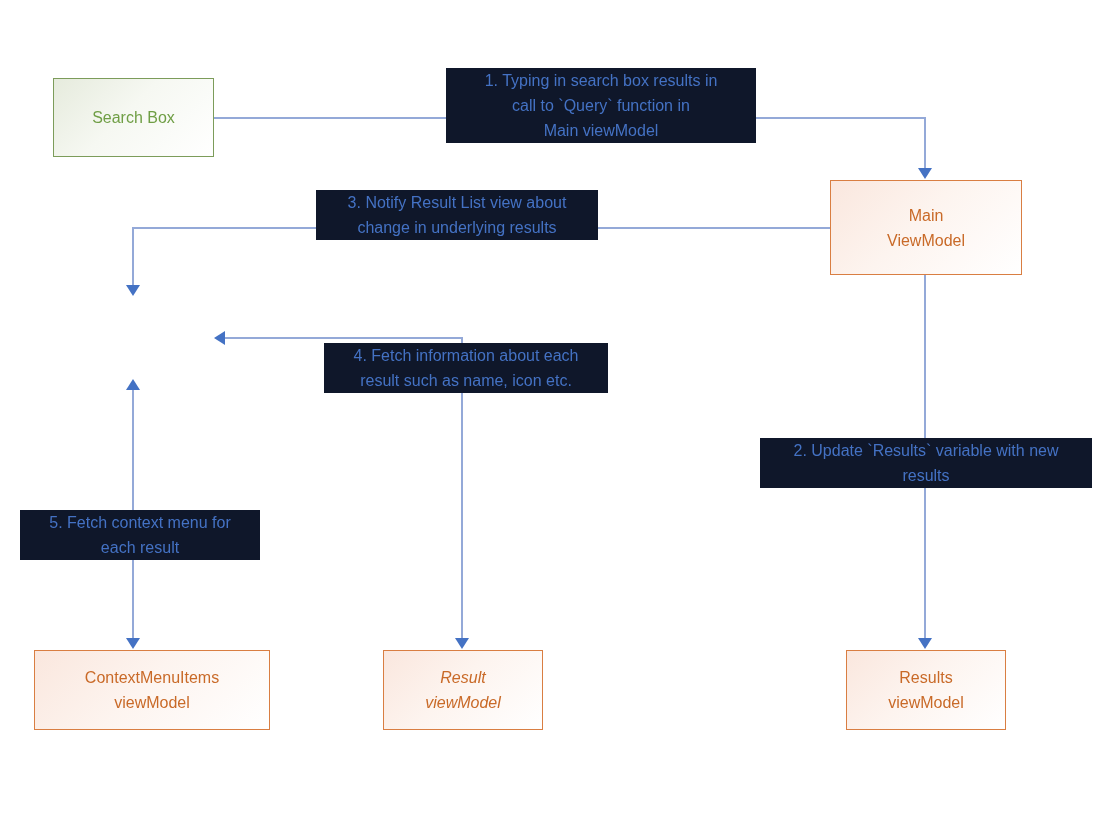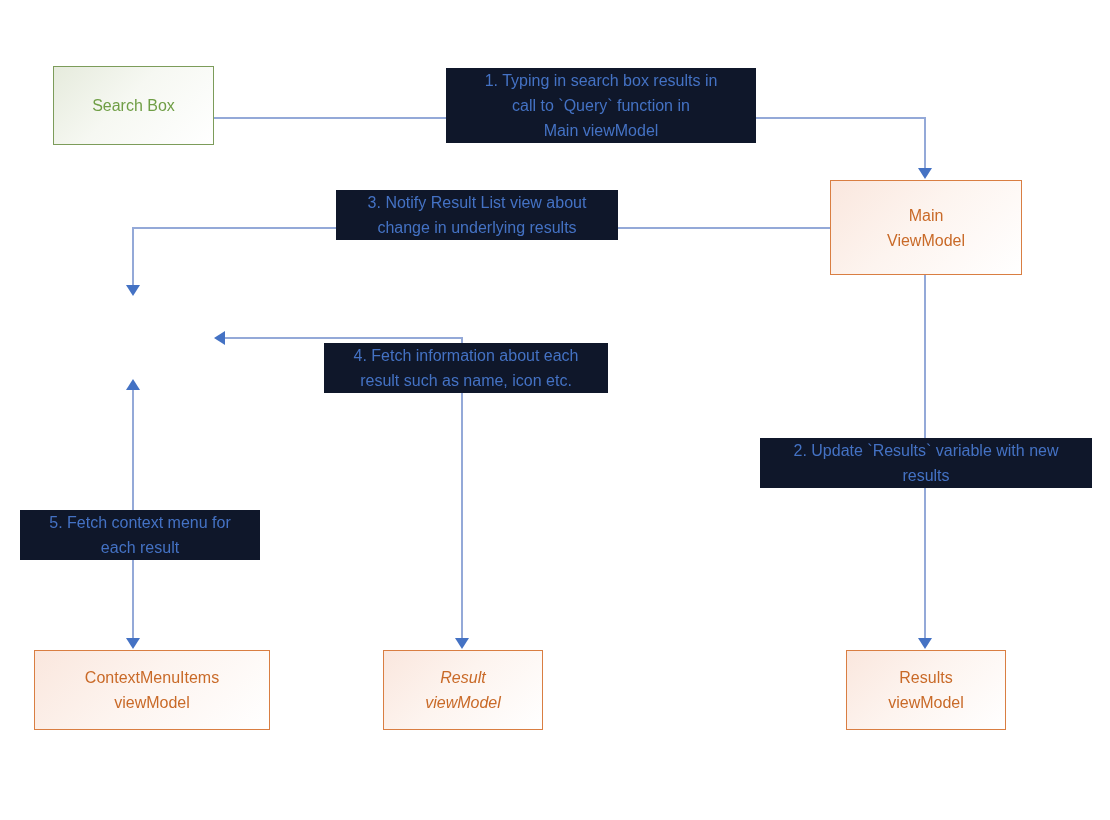--- a/index.html
+++ b/index.html
@@ -28,21 +28,21 @@
   .box.green {
     border: 1.5px solid #7C9C5A;
     background: linear-gradient(135deg, #E6EBDD 0%, #F6F8F2 45%, #ffffff 100%);
     color: #6F9E45;
   }
   .box.orange {
     border: 1.5px solid #D97E42;
     background: linear-gradient(135deg, #FAE7DE 0%, #FDF4EF 45%, #ffffff 100%);
     color: #C96A28;
   }
-  #search-box        { left: 53px;  top: 66px;  width: 161px; height: 79px; }
+  #search-box        { left: 53px;  top: 78px;  width: 161px; height: 79px; }
   #main-viewmodel    { left: 830px; top: 180px; width: 192px; height: 95px; }
   #result-list       { left: 53px;  top: 297px; width: 161px; height: 81px; }
   #ctxmenu-viewmodel { left: 34px;  top: 650px; width: 236px; height: 80px; }
   #result-viewmodel  { left: 383px; top: 650px; width: 160px; height: 80px; font-style: italic; }
   #results-viewmodel { left: 846px; top: 650px; width: 160px; height: 80px; }
 
   
   .ln { position: absolute; background: #94A9D8; z-index: 1; }
   #l1h { left: 214px; top: 117px; width: 712px; height: 2px; }
   #l1v { left: 924px; top: 117px; width: 2px;  height: 52px; }
@@ -70,21 +70,21 @@
   .note {
     position: absolute;
     color: #4472C4;
     background: #0f172a;
     font-size: 16px;
     line-height: 25px;
     text-align: center;
     z-index: 2;
   }
   #note1 { left: 446px; top: 68px;  width: 310px; }
-  #note3 { left: 336px; top: 190px; width: 282px; }
+  #note3 { left: 316px; top: 190px; width: 282px; }
   #note4 { left: 324px; top: 343px; width: 284px; }
   #note5 { left: 20px;  top: 488px; width: 240px; margin-top: 22px; }
   #note2 { left: 760px; top: 438px; width: 332px; }
 </style>
 </head>
 <body>
 
 <div class="canvas">
 
   <div class="ln" id="l1h"></div>

